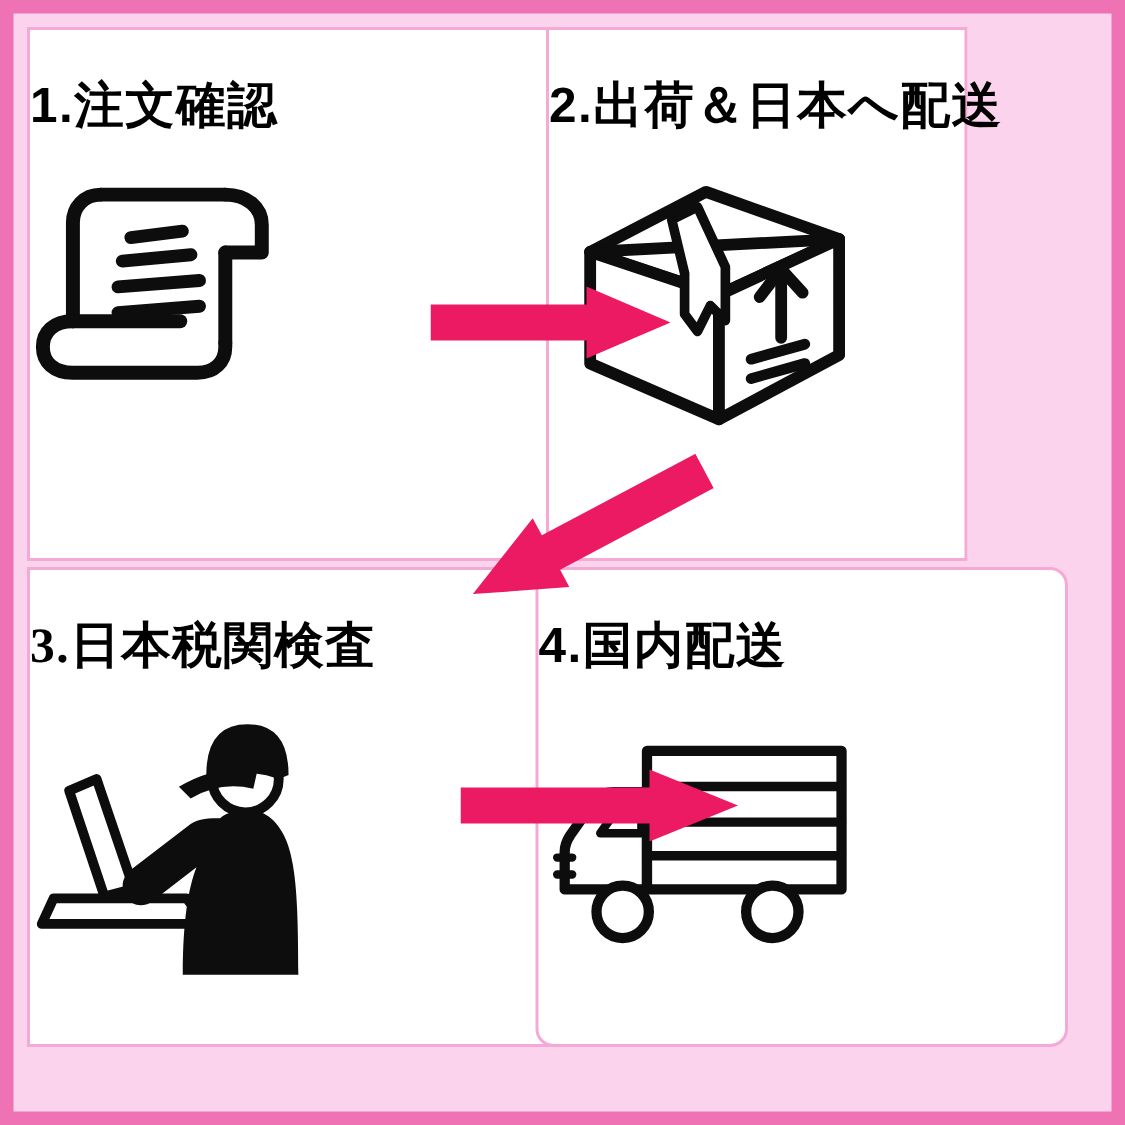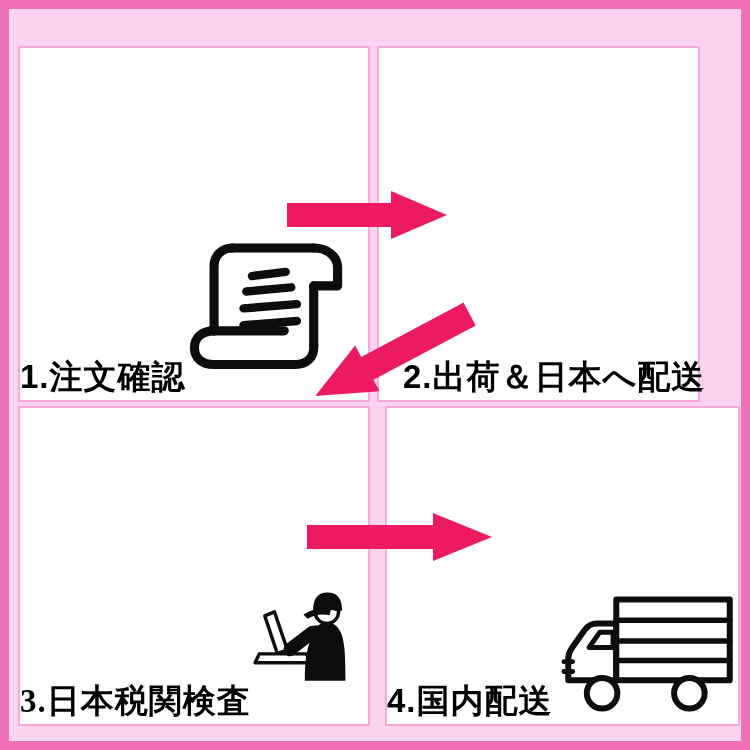--- a/index.html
+++ b/index.html
@@ -20,29 +20,28 @@
     background: var(--background-pink, #fbd3ec);
     border: 9px solid var(--frame-pink, #ef72b5);
     overflow: hidden;
   }
   .panel {
     position: absolute;
     box-sizing: border-box;
     background: var(--panel-white, #ffffff);
     border: 2px solid var(--panel-border-pink, #f5a9d6);
     display: flex;
-    flex-direction: row;
-    align-items: flex-end;
+    flex-direction: column;
+    align-items: flex-start;
     z-index: 1;
-    margin-top: 28px;
   }
   #panel-1 { left: 9px;   top: 9px;   width: 352px; height: 356px; }
-  #panel-2 { left: 368px; top: 9px;   width: 323px; height: 356px; padding-left: 24px; }
+  #panel-2 { left: 355px; top: 9px;   width: 281px; height: 356px; }
   #panel-3 { left: 9px;   top: 369px; width: 352px; height: 320px; font-family: Liberation Serif, serif; }
-  #panel-4 { left: 376px; top: 369px; width: 355px; height: 320px; }
+  #panel-4 { left: 348px; top: 369px; width: 355px; height: 320px; border-radius: 12px; }
   .step-title {
     margin: 28px 0 0 0;
     font-size: 33px;
     font-weight: bold;
     letter-spacing: 1px;
     white-space: nowrap;
     color: var(--text-black, #000);
   }
   .icon {
     display: block;

